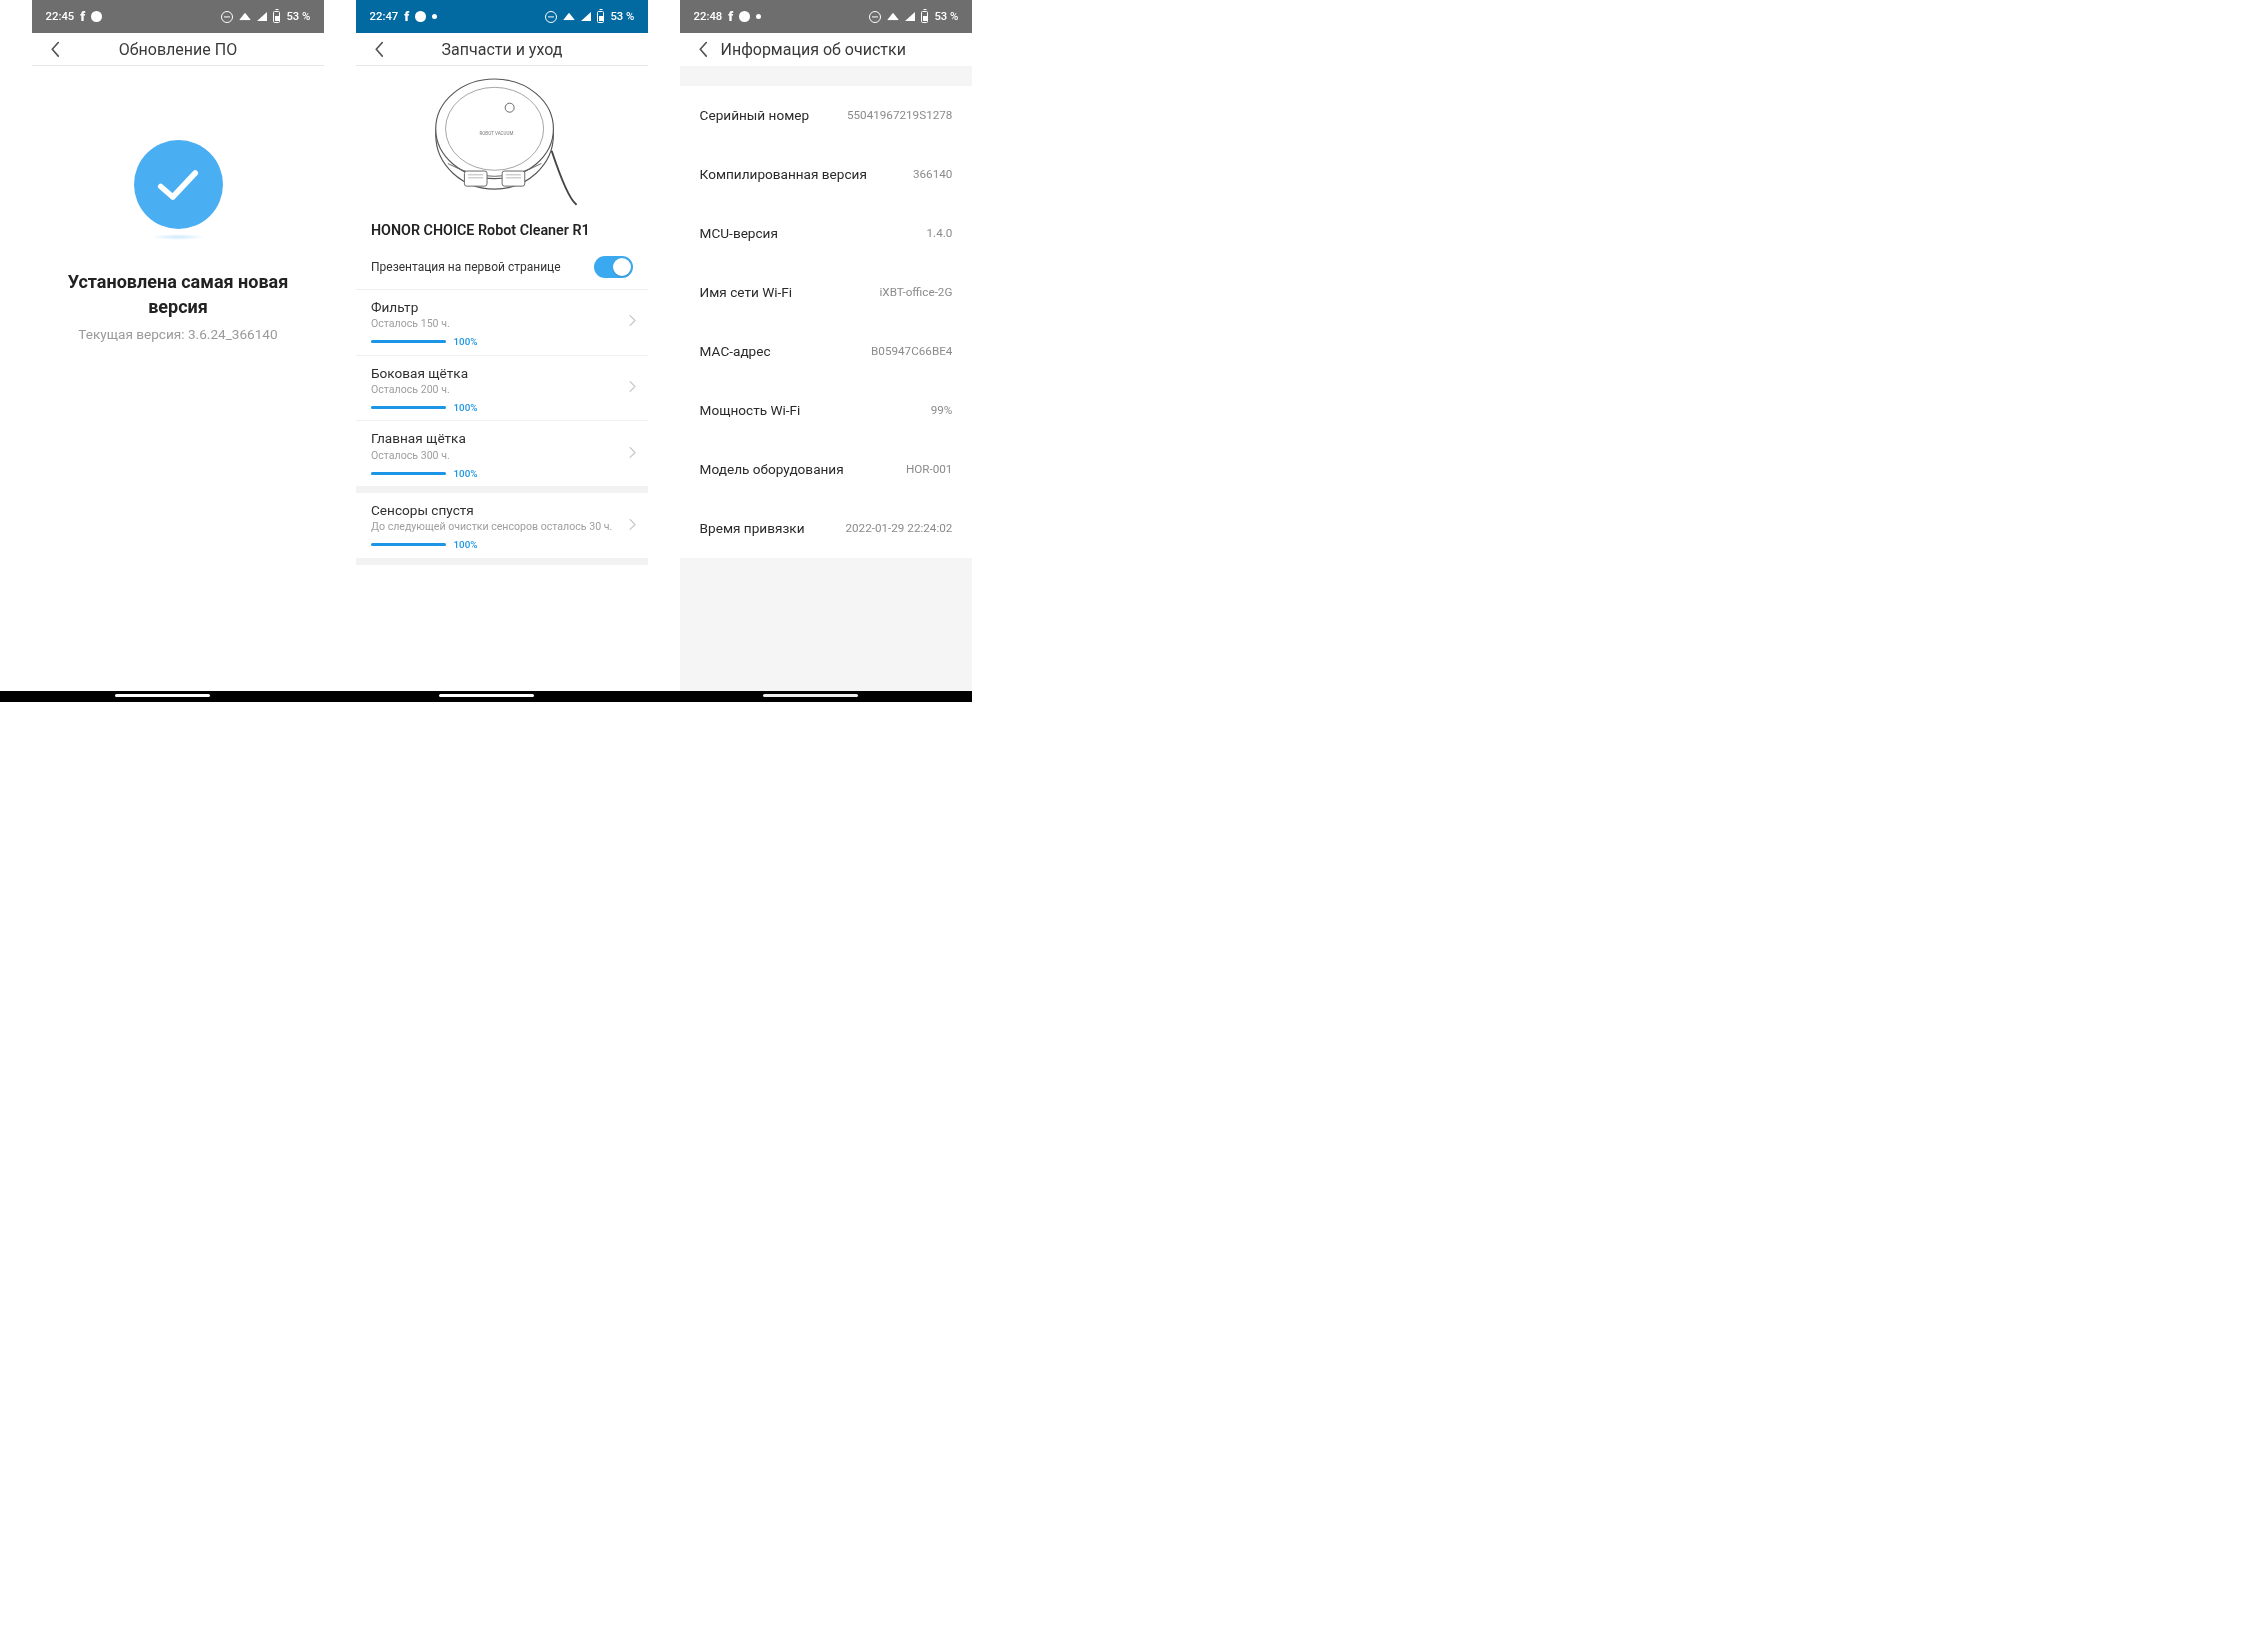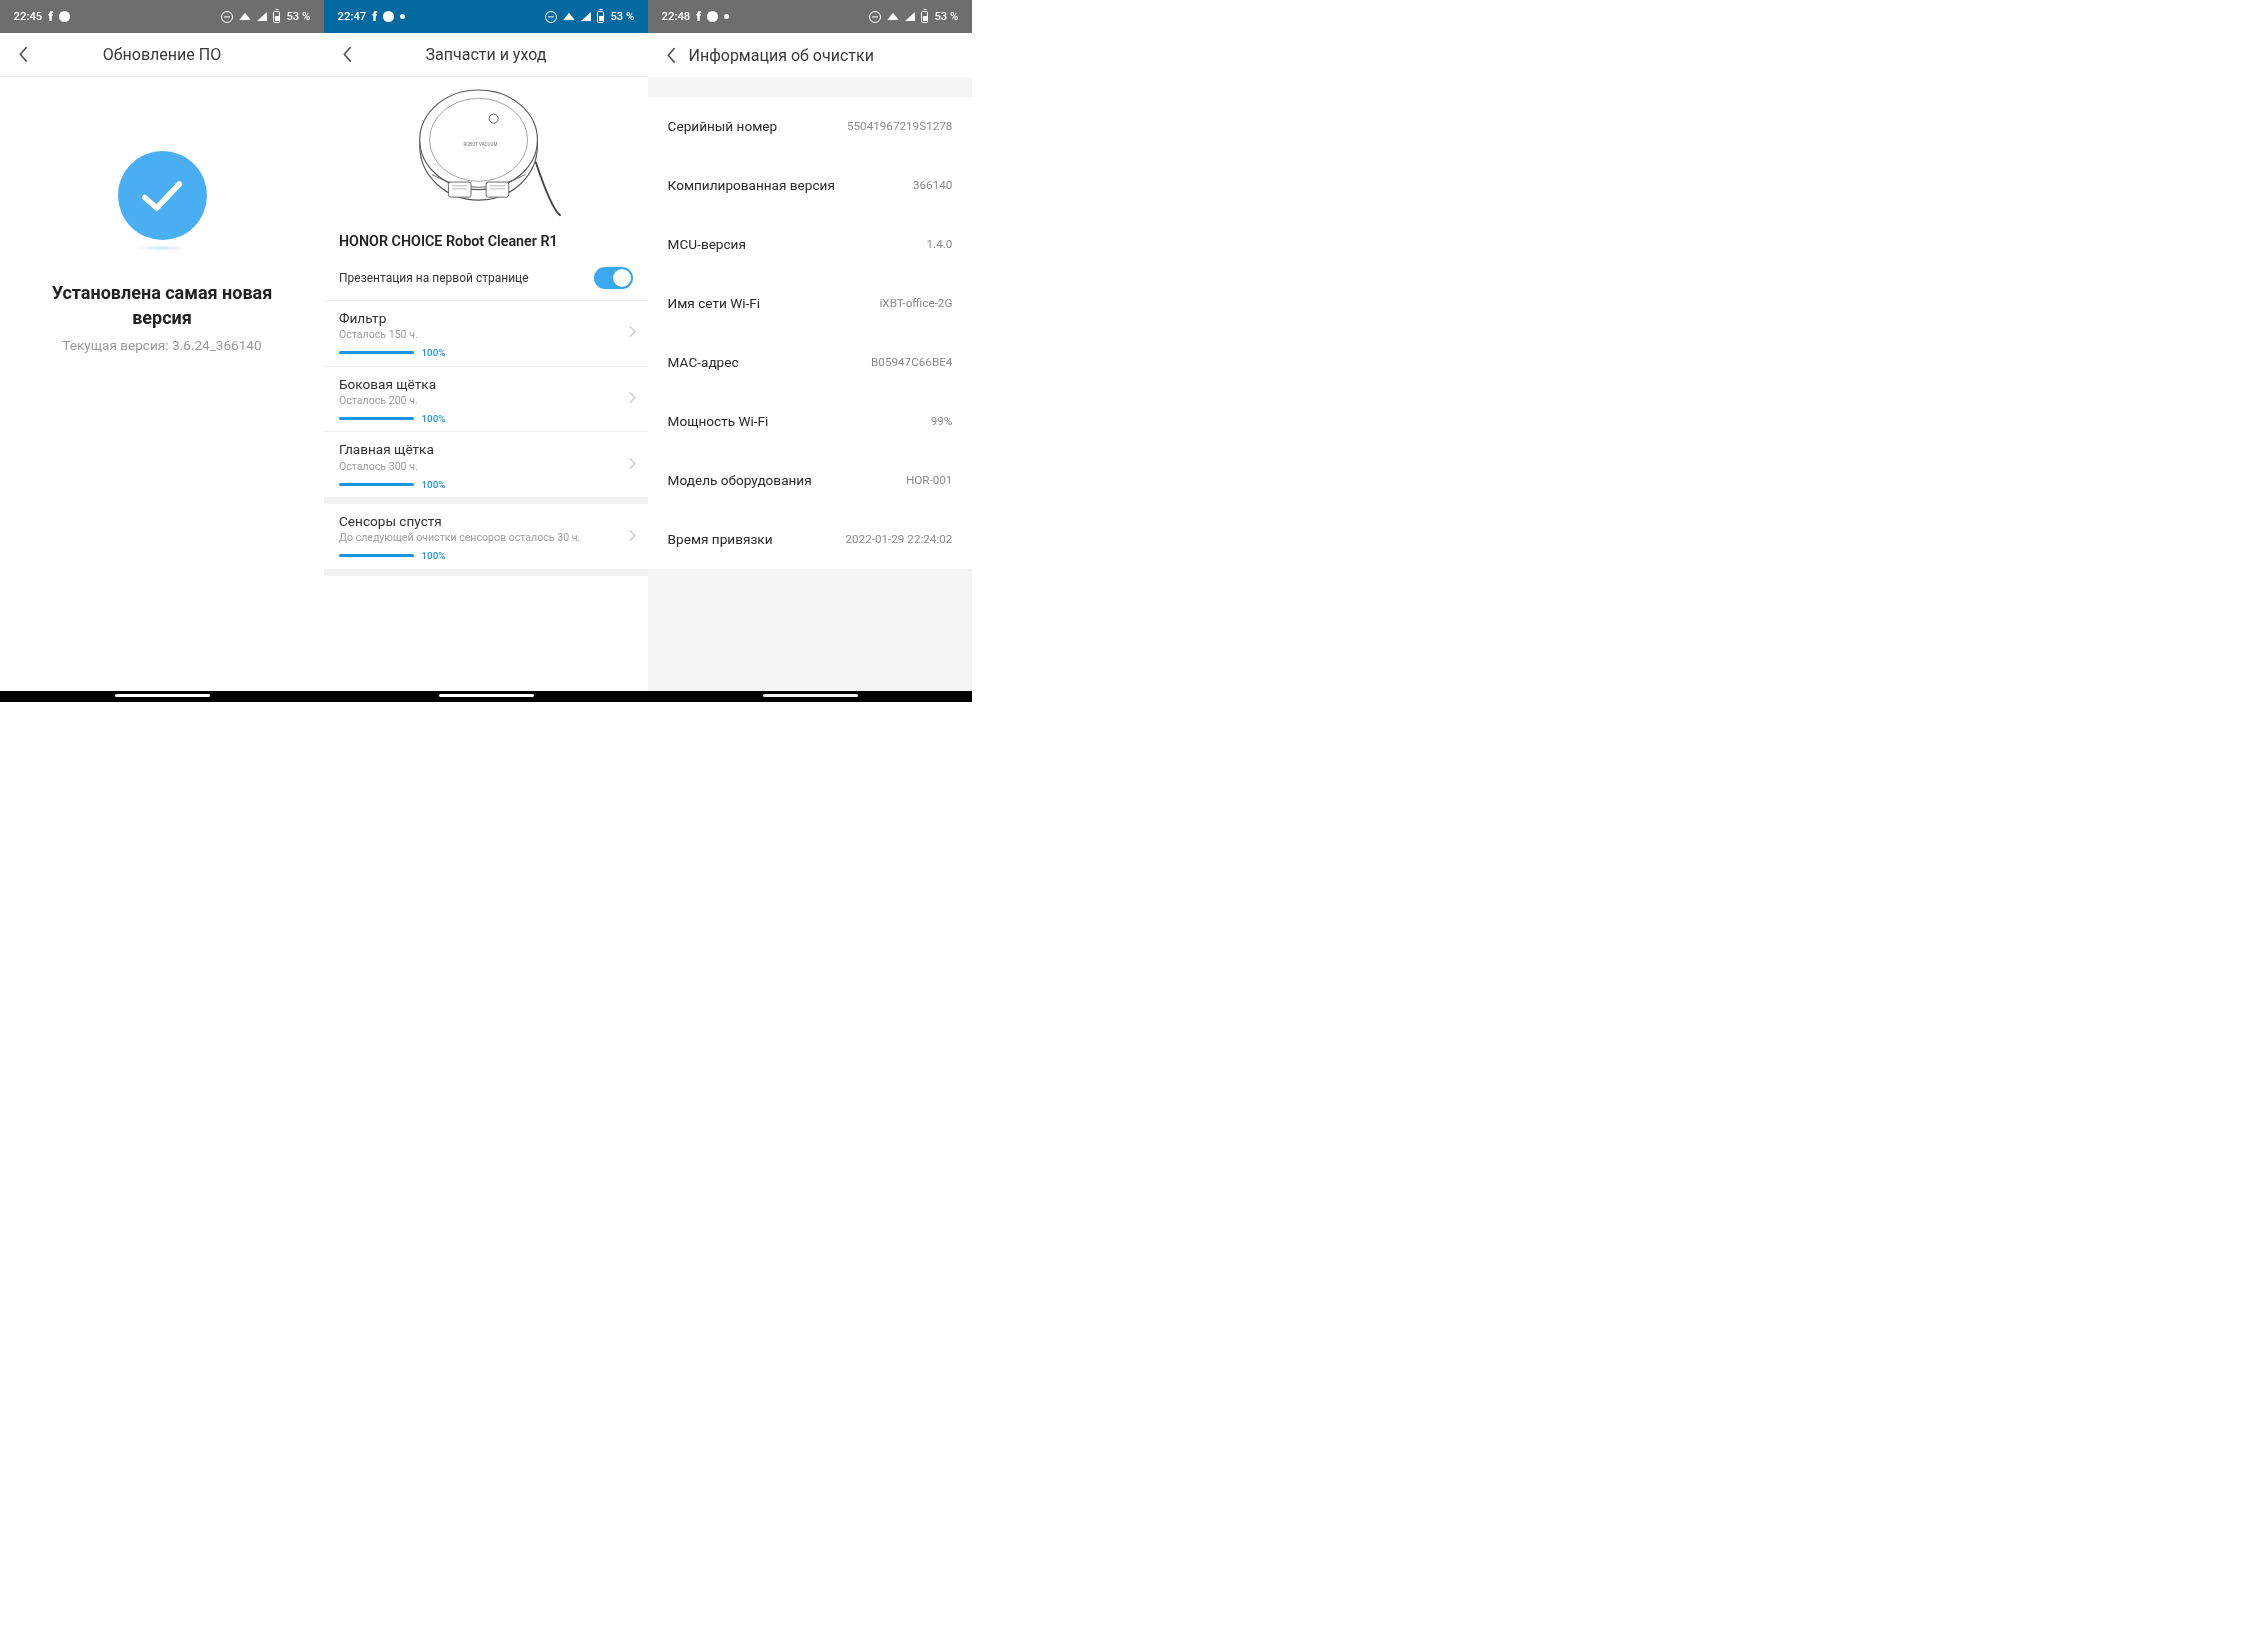--- a/index.html
+++ b/index.html
@@ -12,20 +12,21 @@
     overflow: hidden;
   }
   .screen {
     width: 324px;
     height: 702px;
     background: #fff;
     position: relative;
     display: flex;
     flex-direction: column;
     overflow: hidden;
+    padding-left: 32px;
   }
   
   .status-bar {
     height: 33px;
     display: flex;
     align-items: center;
     justify-content: space-between;
     padding: 0 13.6px;
     color: #fff;
     font-size: 11.3px;
@@ -73,21 +74,21 @@
     content:""; position:absolute; bottom:0.8px; left:0.8px; right:0.8px;
     height: 50%; background:#fff;
   }
   .icon-f {
     font-weight: 900; font-size: 13.6px; color:#fff;
     display:inline-block; line-height:1;
   }
 
   
   .nav-header {
-    height: 44px;
+    height: 33px;
     display: flex;
     align-items: center;
     padding: 0 9px;
     border-bottom: 0.8px solid #e8e8e8;
     background:#fff;
   }
   .nav-header.noborder { border-bottom: none; }
   .nav-back {
     width: 27px; height:27px; display:flex; align-items:center; justify-content:center;
     color:#444; cursor:pointer;

